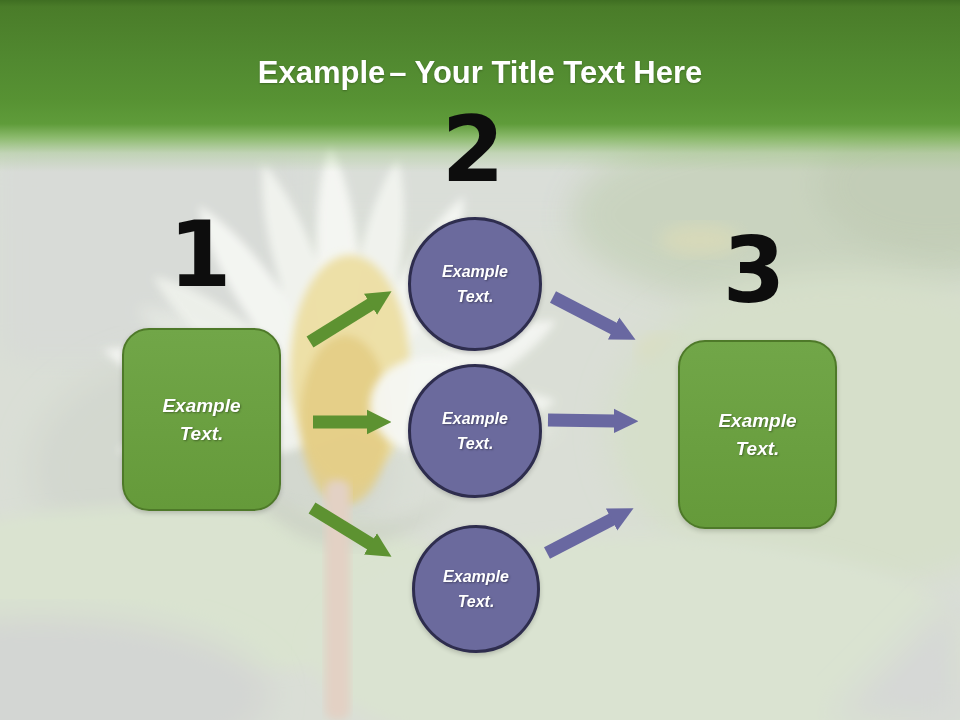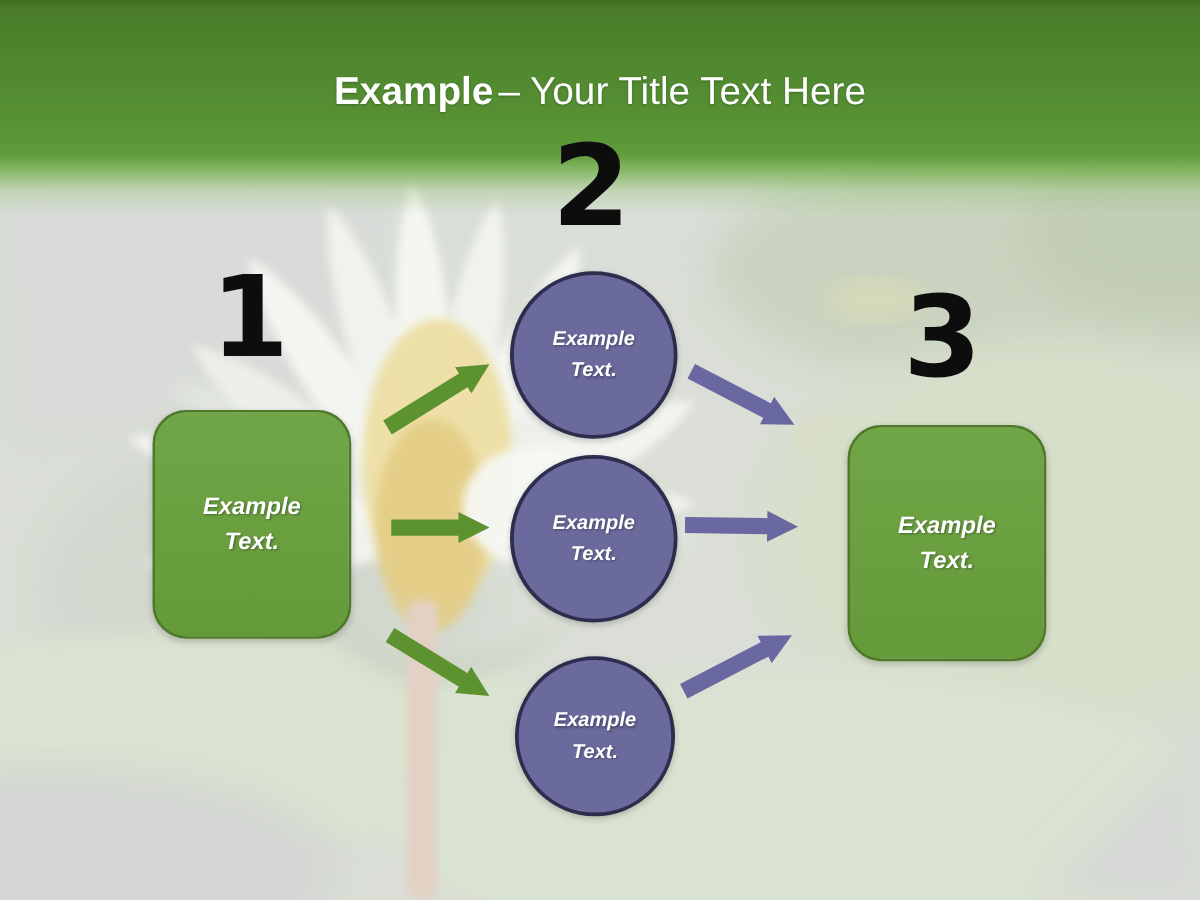--- a/index.html
+++ b/index.html
@@ -14,21 +14,21 @@
     background:linear-gradient(180deg,
       #3f6e22 0%, #4a7c29 4%, #518930 35%, #579233 58%, #5f9c3a 72%,
       rgba(115,175,75,.75) 80%, rgba(150,195,120,.35) 89%, rgba(190,215,170,0) 100%);
   }
   .title{
     position:absolute;left:0;top:54px;width:960px;z-index:3;
     text-align:center;color:#fff;font-size:31px;line-height:38px;
     text-shadow:0 1px 2px rgba(0,0,0,.25);
   }
   .title .t-em{font-weight:700;}
-  .title .t-rest{font-weight:400;margin-left:4px;}
+  .title .t-rest{font-weight:700;margin-left:4px;}
   .num{
     position:absolute;z-index:6;transform:translate(-50%,-50%);
     font-family:"DejaVu Sans",sans-serif;font-weight:700;
     font-size:90px;color:#0d0d0d;line-height:1;
   }
   .arrows{position:absolute;left:0;top:0;z-index:4;}
   .box{
     position:absolute;z-index:5;border-radius:27px;
     background:linear-gradient(180deg,#71a648,#659a3a);
     border:2px solid #4e7929;box-shadow:0 2px 5px rgba(0,0,0,.18);

